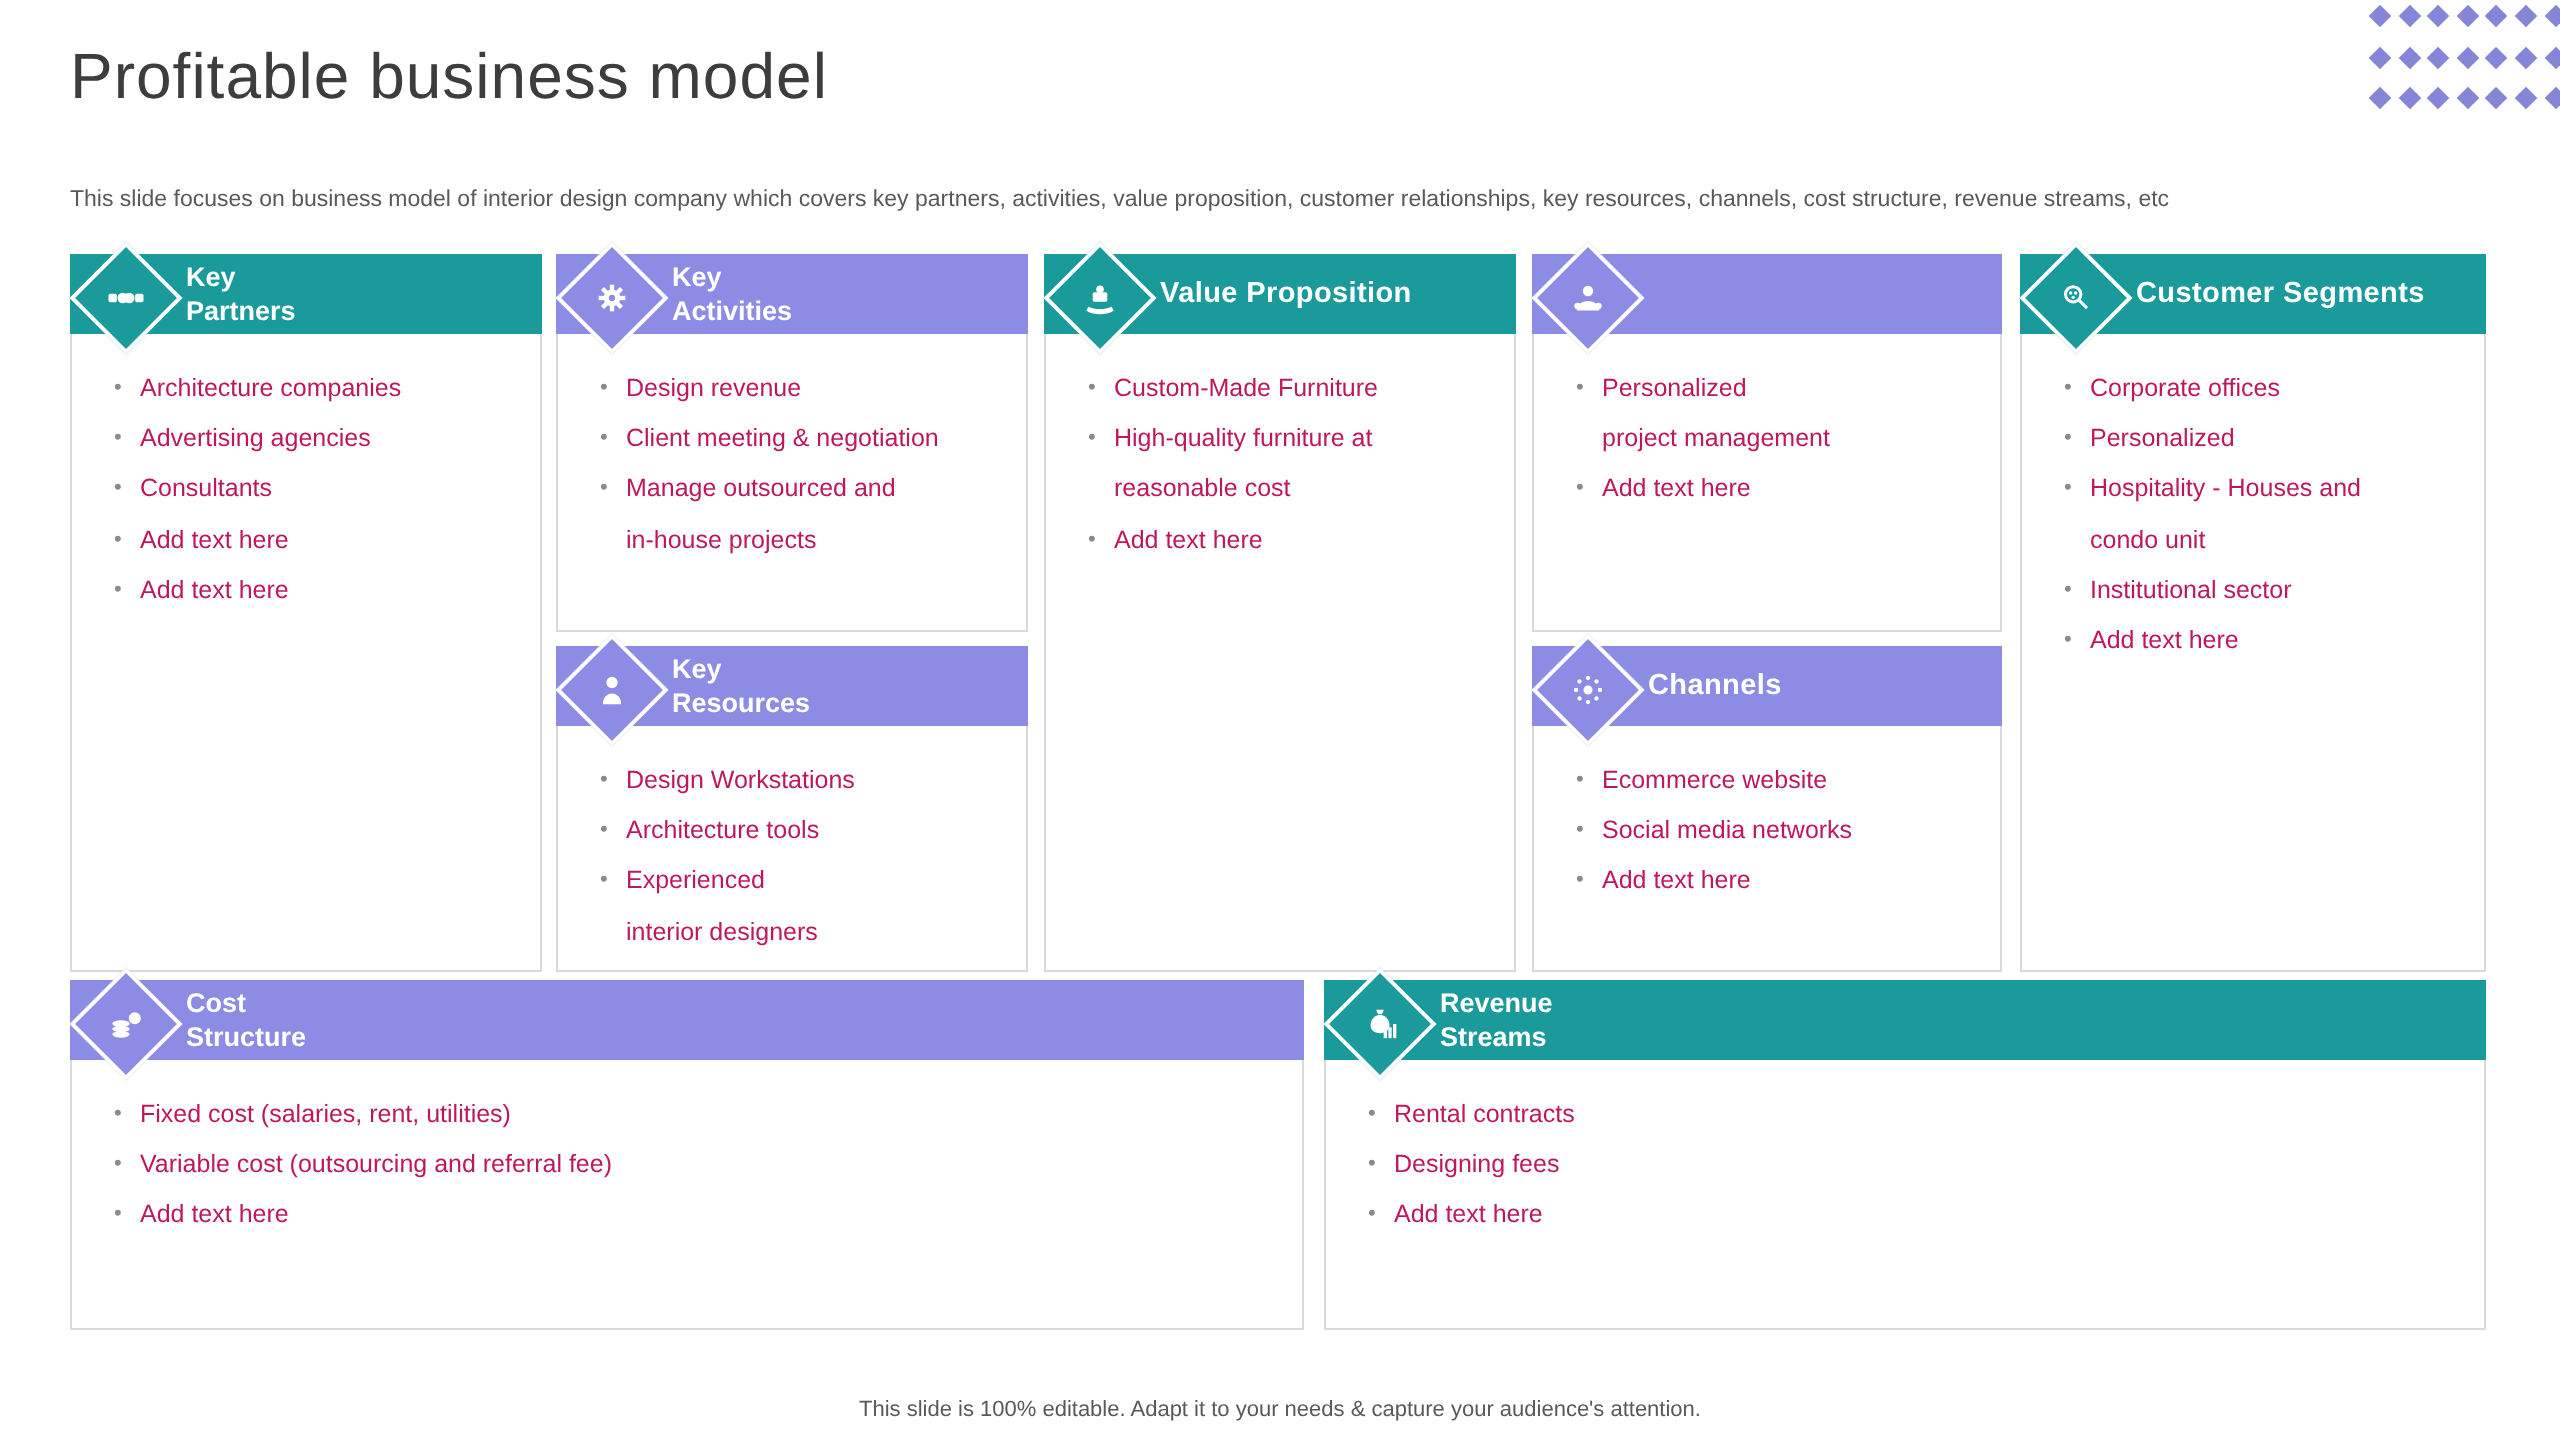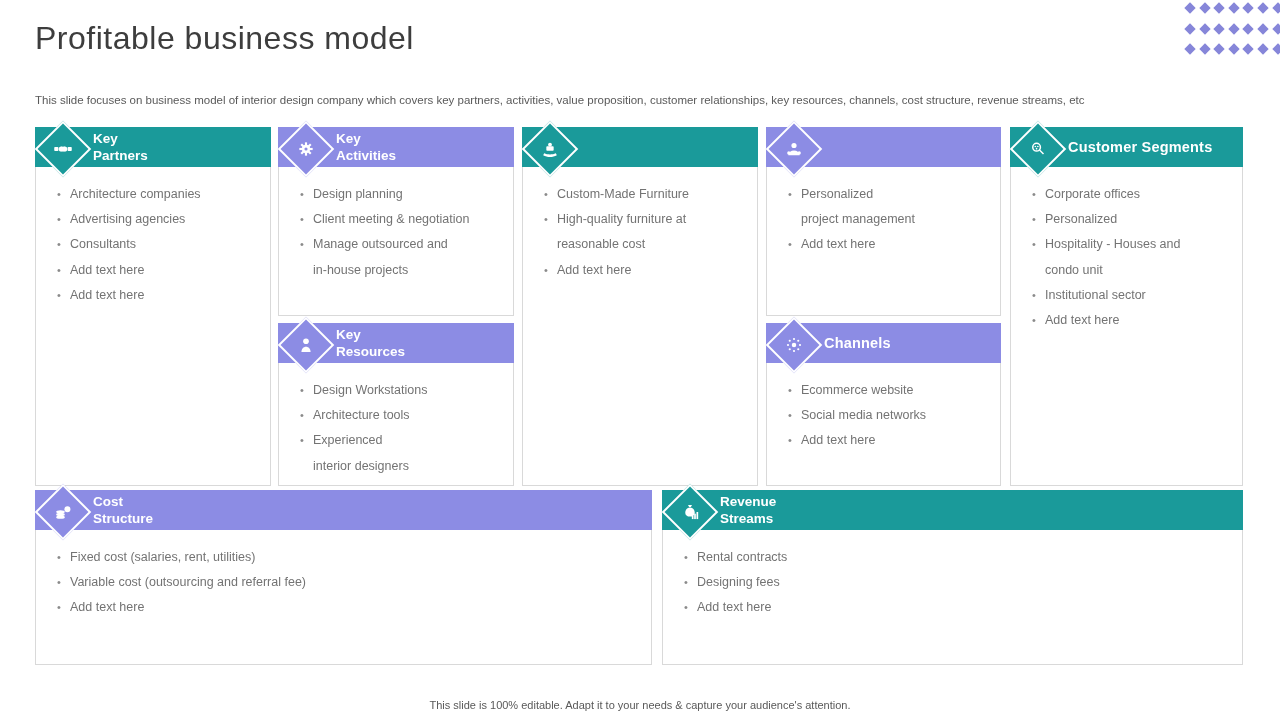--- a/index.html
+++ b/index.html
@@ -19,21 +19,21 @@
   .purple .hole{fill:#8C8CE4;}
 
   .diamond{position:absolute;left:8px;top:50%;width:36px;height:36px;margin-top:-18px;border:2px solid #fff;
            transform:rotate(45deg);display:flex;align-items:center;justify-content:center;z-index:2;}
   .diamond svg{transform:rotate(-45deg);display:block;}
 
   .band-title{margin-left:58px;color:#fff;font-weight:700;font-size:13.5px;line-height:16.5px;padding-top:4px;}
   .band-title.single{line-height:40px;padding-top:0;font-size:14.5px;letter-spacing:.2px;}
 
   ul.items{list-style:none;margin:0;padding:15px 8px 0 21px;}
-  ul.items li{position:relative;padding-left:13px;font-size:12.5px;line-height:25.2px;color:#737373;white-space:pre-line;}
+  ul.items li{position:relative;padding-left:13px;font-size:12.5px;line-height:25.2px;color:#be185d;white-space:pre-line;}
   ul.items li::before{content:"\2022";position:absolute;left:0;top:0;color:#8a8a8a;font-size:11px;}
 
   #b-key-partners{left:35px;top:127px;width:236px;height:359px;}
   #b-key-activities{left:278px;top:127px;width:236px;height:189px;}
   #b-key-resources{left:278px;top:323px;width:236px;height:163px;}
   #b-value-proposition{left:522px;top:127px;width:236px;height:359px;}
   #b-customer-relationship{left:766px;top:127px;width:235px;height:189px;}
   #b-channels{left:766px;top:323px;width:235px;height:163px;}
   #b-customer-segments{left:1010px;top:127px;width:233px;height:359px;}
   #b-cost-structure{left:35px;top:490px;width:617px;height:175px;}
@@ -118,21 +118,21 @@
           <circle cx="12" cy="12" r="5" fill="#fff"></circle>
           <circle class="hole" cx="12" cy="12" r="1.9"></circle>
         </svg>
       </div>
       <div class="band-title">
         <div>Key</div>
         <div>Activities</div>
       </div>
     </div>
     <ul class="items">
-      <li>Design planning</li>
+      <li>Design revenue</li>
       <li>Client meeting &amp; negotiation</li>
       <li>Manage outsourced and
 in-house projects</li>
     </ul>
   </div>
 
   <div class="box purple" id="b-key-resources">
     <div class="band">
       <div class="diamond">
         <svg width="20" height="20" viewBox="0 0 24 24">
@@ -158,20 +158,23 @@
   <div class="box teal" id="b-value-proposition">
     <div class="band">
       <div class="diamond">
         <svg width="20" height="20" viewBox="0 0 24 24">
           <g fill="#fff">
             <circle cx="12" cy="6.8" r="2.3"></circle>
             <rect x="7.6" y="8.6" width="8.8" height="5.6" rx="1"></rect>
             <path d="M3.8 19.6c2.6 1.6 5.2 2.1 8.2 2.1s5.6-.5 8.2-2.1l-1.2-2.4c-2.1 1-4.4 1.4-7 1.4s-4.9-.4-7-1.4z"></path>
           </g>
         </svg>
+      </div>
+      <div class="band-title single">
+        <div>Value Proposition</div>
       </div>
     </div>
     <ul class="items">
       <li>Custom-Made Furniture</li>
       <li>High-quality furniture at
 reasonable cost</li>
       <li>Add text here</li>
     </ul>
   </div>
 

